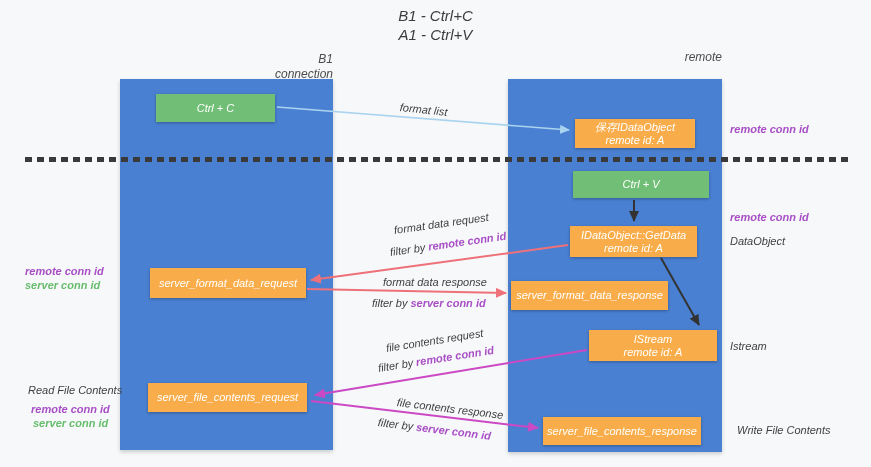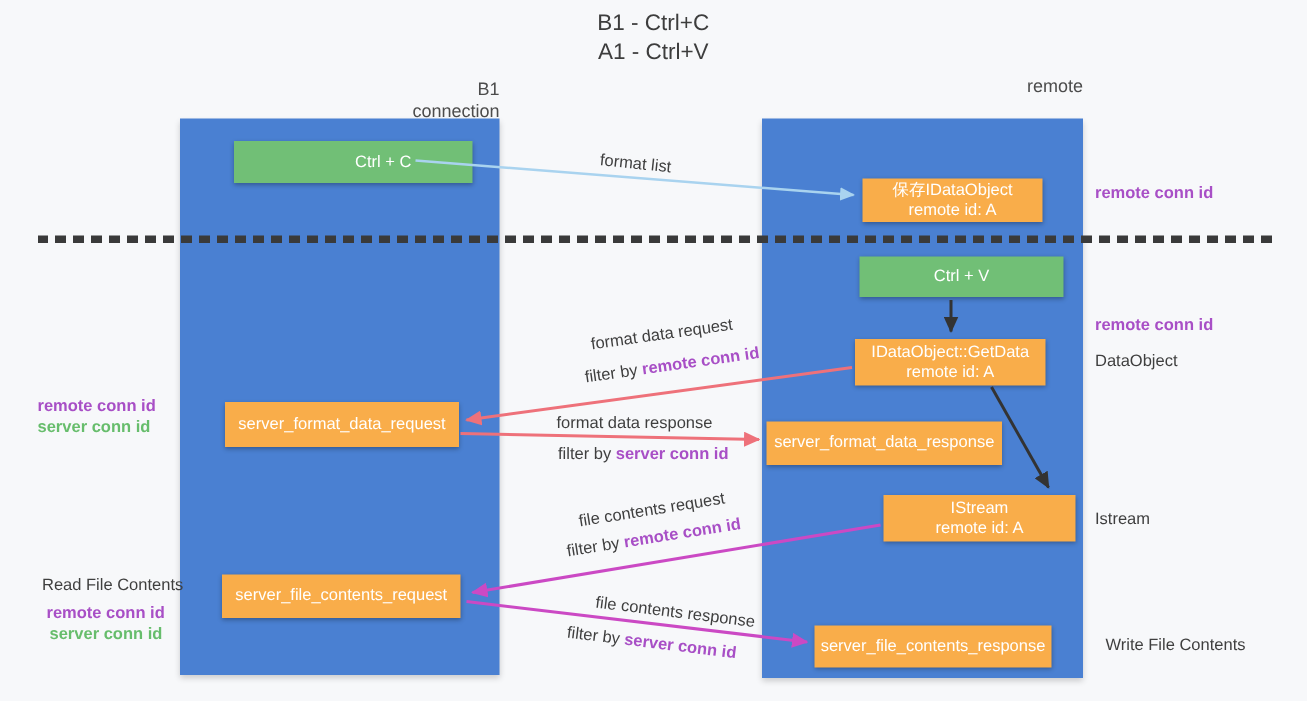--- a/index.html
+++ b/index.html
@@ -1,17 +1,17 @@
 <!DOCTYPE html>
 <html><head>
 <meta charset="utf-8">
 <style>
   html,body{margin:0;padding:0;background:#f7f8fa;}
   .canvas{position:relative;width:871px;height:467px;background:#f7f8fa;overflow:hidden;
-          font-family:"Liberation Sans", sans-serif;}
+          font-family:"Liberation Sans", sans-serif;font-style:italic;}
   .title{position:absolute;top:6px;left:0;width:871px;text-align:center;font-size:15px;
          line-height:19px;color:#3d3d3d;}
   .lane-header{position:absolute;text-align:right;font-size:12px;line-height:15px;color:#4c4c4c;}
   .lane{position:absolute;background:#4a80d2;box-shadow:0 2px 4px rgba(0,0,0,.18);}
   .dashed{position:absolute;left:25px;top:157px;width:823px;height:5px;
           background:repeating-linear-gradient(to right,#3a3a3a 0 7px,transparent 7px 12px);z-index:5;}
   .box{position:absolute;display:flex;flex-direction:column;align-items:center;justify-content:center;
        color:#fff;font-size:11px;line-height:13px;text-align:center;z-index:4;
        box-shadow:0 1px 3px rgba(0,0,0,.3);}
   .orange{background:#f9ad4a;}
@@ -68,21 +68,21 @@
     </defs>
     <line x1="277" y1="107" x2="569" y2="130" stroke="#a9d3ef" stroke-width="1.6" marker-end="url(#ah-blue)"></line>
     <line x1="634" y1="200" x2="634" y2="221" stroke="#333333" stroke-width="2" marker-end="url(#ah-black)"></line>
     <line x1="661" y1="258" x2="699" y2="325" stroke="#333333" stroke-width="2" marker-end="url(#ah-black)"></line>
     <line x1="568" y1="245" x2="311" y2="280" stroke="#ee717a" stroke-width="2" marker-end="url(#ah-salmon)"></line>
     <line x1="307" y1="289" x2="506" y2="293" stroke="#ee717a" stroke-width="2" marker-end="url(#ah-salmon)"></line>
     <line x1="587" y1="350" x2="315" y2="395" stroke="#cb49c4" stroke-width="2" marker-end="url(#ah-magenta)"></line>
     <line x1="311" y1="401" x2="538" y2="428" stroke="#cb49c4" stroke-width="2" marker-end="url(#ah-magenta)"></line>
   </svg>
 
-  <div class="box green" style="left:156px;top:94px;width:119px;height:28px;padding-left:40px;">
+  <div class="box green" style="left:156px;top:94px;width:119px;height:28px;">
     <div>Ctrl + C</div>
   </div>
 
   <div class="box orange" style="left:575px;top:119px;width:120px;height:29px;">
     <div>保存IDataObject</div>
     <div>remote id: A</div>
   </div>
 
   <div class="box green" style="left:573px;top:171px;width:136px;height:27px;">
     <div>Ctrl + V</div>
@@ -114,21 +114,21 @@
     <div>server_file_contents_response</div>
   </div>
 
   <div class="alabel rot-p6" style="left:400px;top:101px;">format list</div>
 
   <div class="alabel rot-n8" style="left:394px;top:224px;">format data request</div>
   <div class="alabel rot-n8" style="left:390px;top:246px;">
     <span>filter by</span><span class="purple gap">remote conn id</span>
   </div>
 
-  <div class="alabel" style="left:371px;top:276px;">format data response</div>
+  <div class="alabel" style="left:383px;top:276px;">format data response</div>
   <div class="alabel" style="left:372px;top:297px;">
     <span>filter by</span><span class="purple gap">server conn id</span>
   </div>
 
   <div class="alabel rot-n9" style="left:386px;top:342px;">file contents request</div>
   <div class="alabel rot-n9" style="left:378px;top:362px;">
     <span>filter by</span><span class="purple gap">remote conn id</span>
   </div>
 
   <div class="alabel rot-p7" style="left:397px;top:396px;">file contents response</div>

